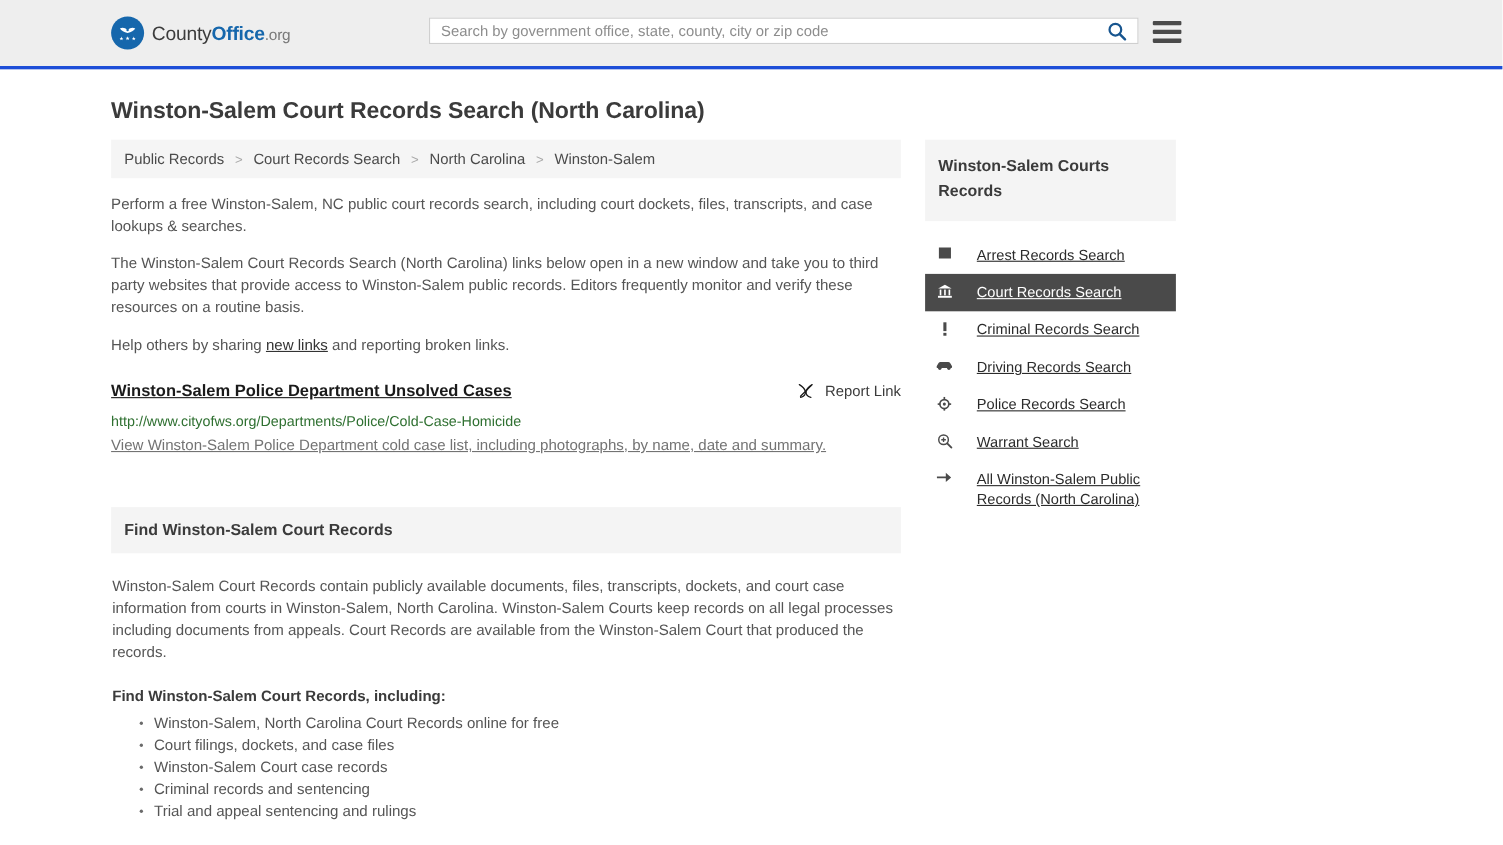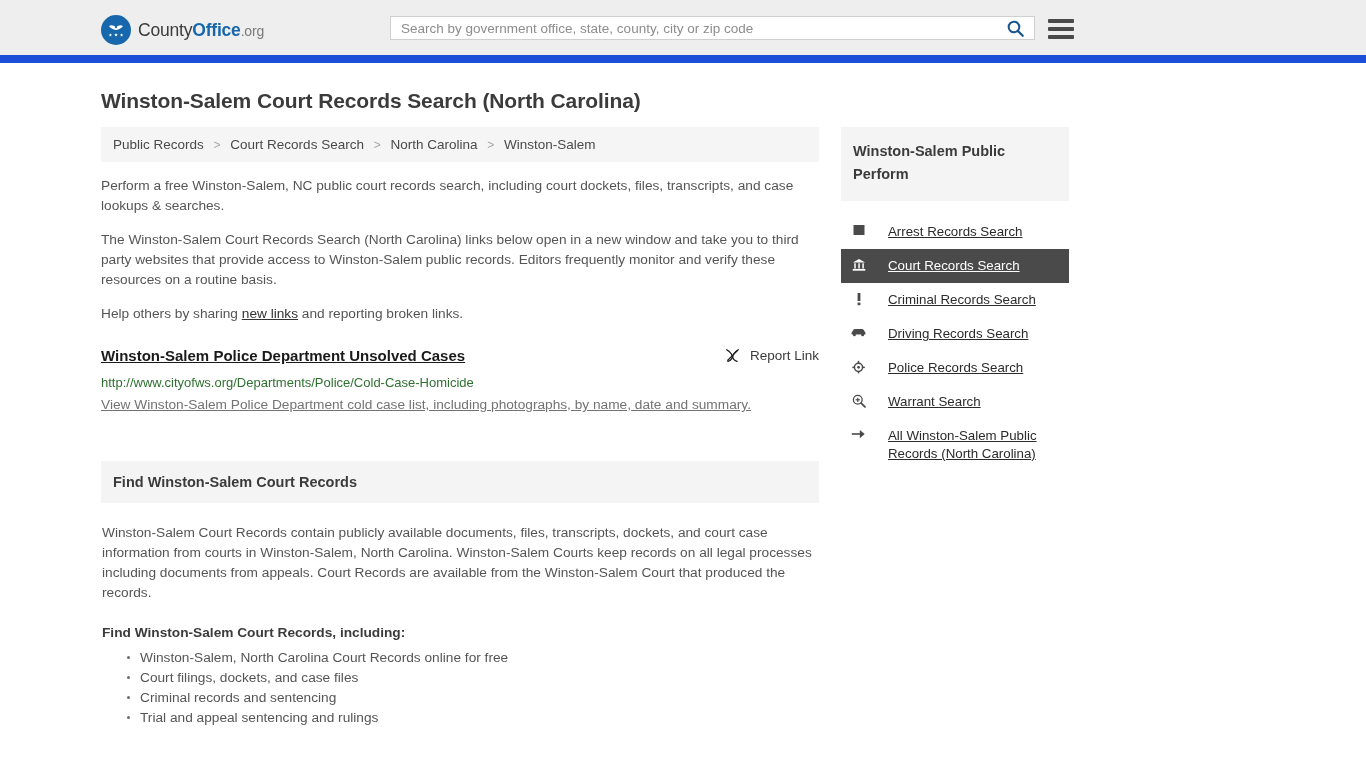--- a/index.html
+++ b/index.html
@@ -9,21 +9,21 @@
     background: #ffffff;
     font-family: "Liberation Sans", sans-serif;
     overflow: hidden;
   }
 
   
   .site-header {
     width: 1366px;
     height: 63px;
     background: #eeeeee;
-    border-bottom: 8px solid #1d4ed8;
+    border-bottom: 3px solid #1d4ed8;
     position: relative;
   }
   .header-inner {
     width: 1180px;
     margin: 0 auto;
     height: 60px;
     display: flex;
     align-items: center;
     position: relative;
   }
@@ -348,30 +348,31 @@
         <div class="result-desc">View Winston-Salem Police Department cold case list, including photographs, by name, date and summary.</div>
       </div>
 
       <div class="section-head">Find Winston-Salem Court Records</div>
       <div class="section-body">
         <p class="intro">Winston-Salem Court Records contain publicly available documents, files, transcripts, dockets, and court case information from courts in Winston-Salem, North Carolina. Winston-Salem Courts keep records on all legal processes including documents from appeals. Court Records are available from the Winston-Salem Court that produced the records.</p>
         <div class="list-heading">Find Winston-Salem Court Records, including:</div>
         <ul class="bullets">
           <li>Winston-Salem, North Carolina Court Records online for free</li>
           <li>Court filings, dockets, and case files</li>
+          <li>Winston-Salem Court case records</li>
           <li>Criminal records and sentencing</li>
           <li>Trial and appeal sentencing and rulings</li>
         </ul>
       </div>
 
     </div>
 
     <div class="col-side">
 
-      <div class="side-head">Winston-Salem Public Perform</div>
+      <div class="side-head">Winston-Salem Courts Records</div>
 
       <div class="side-list">
 
         <div class="side-item">
           <span class="side-icon">
             <svg width="12" height="12" viewBox="0 0 12 12" aria-hidden="true">
                 <rect x="0.5" y="1" width="11" height="10" fill="#4a4a4a"></rect>
               </svg>
           </span>
           <span class="label">Arrest Records Search</span>

